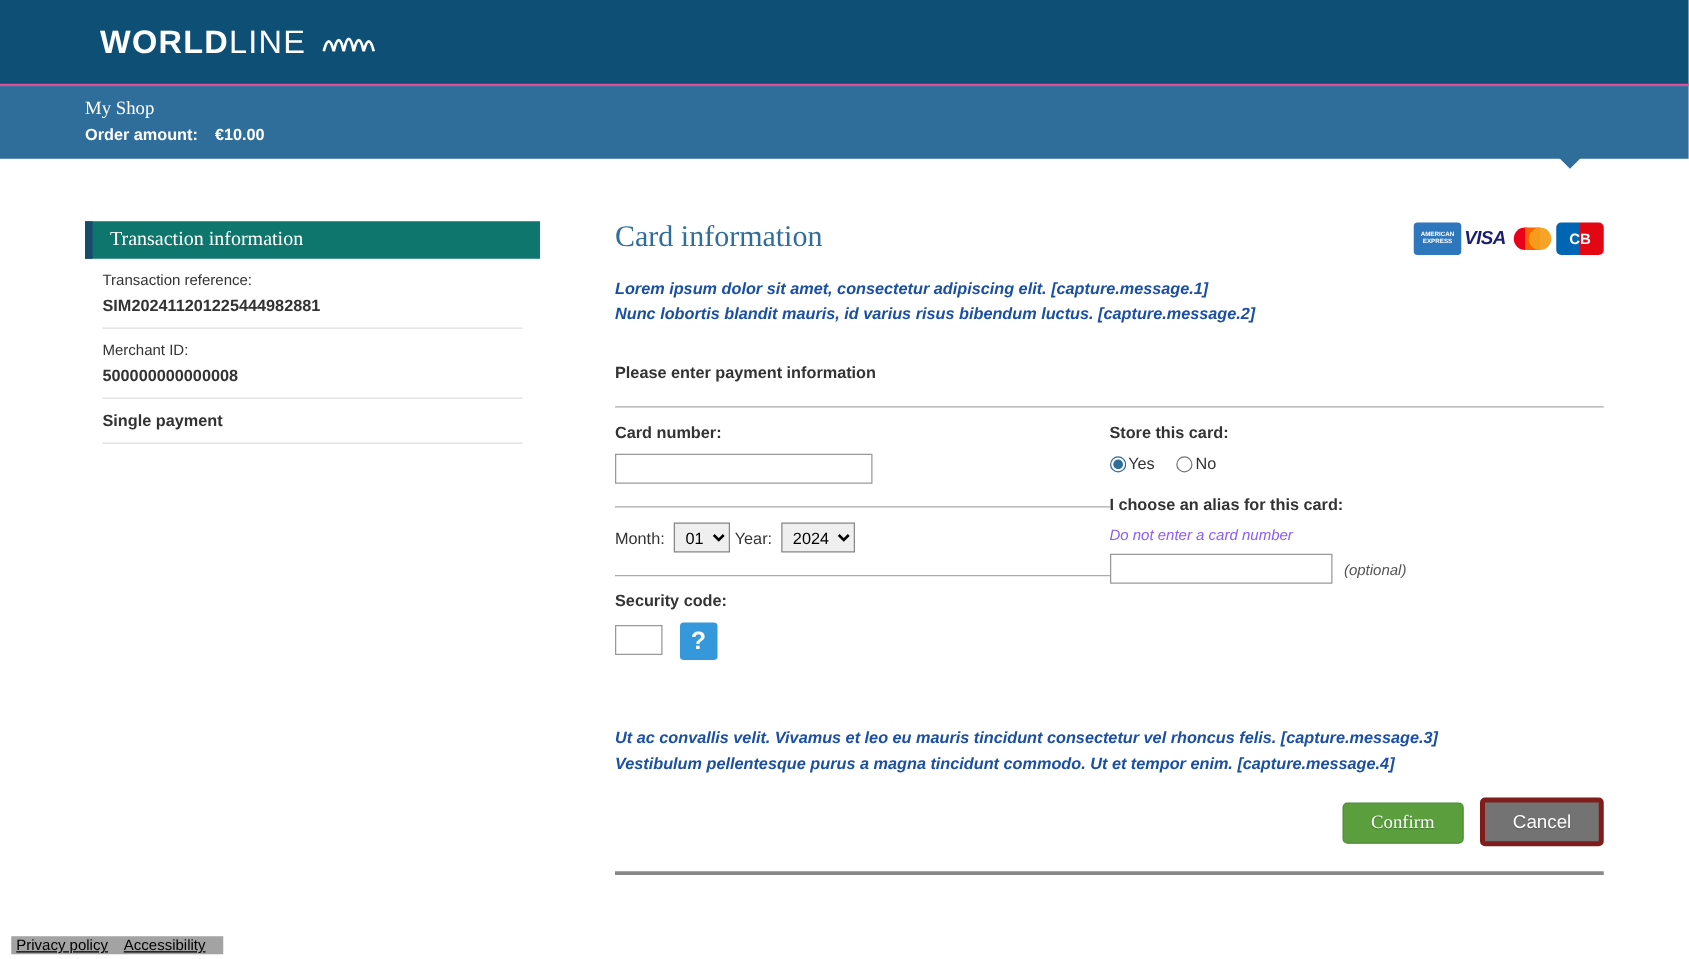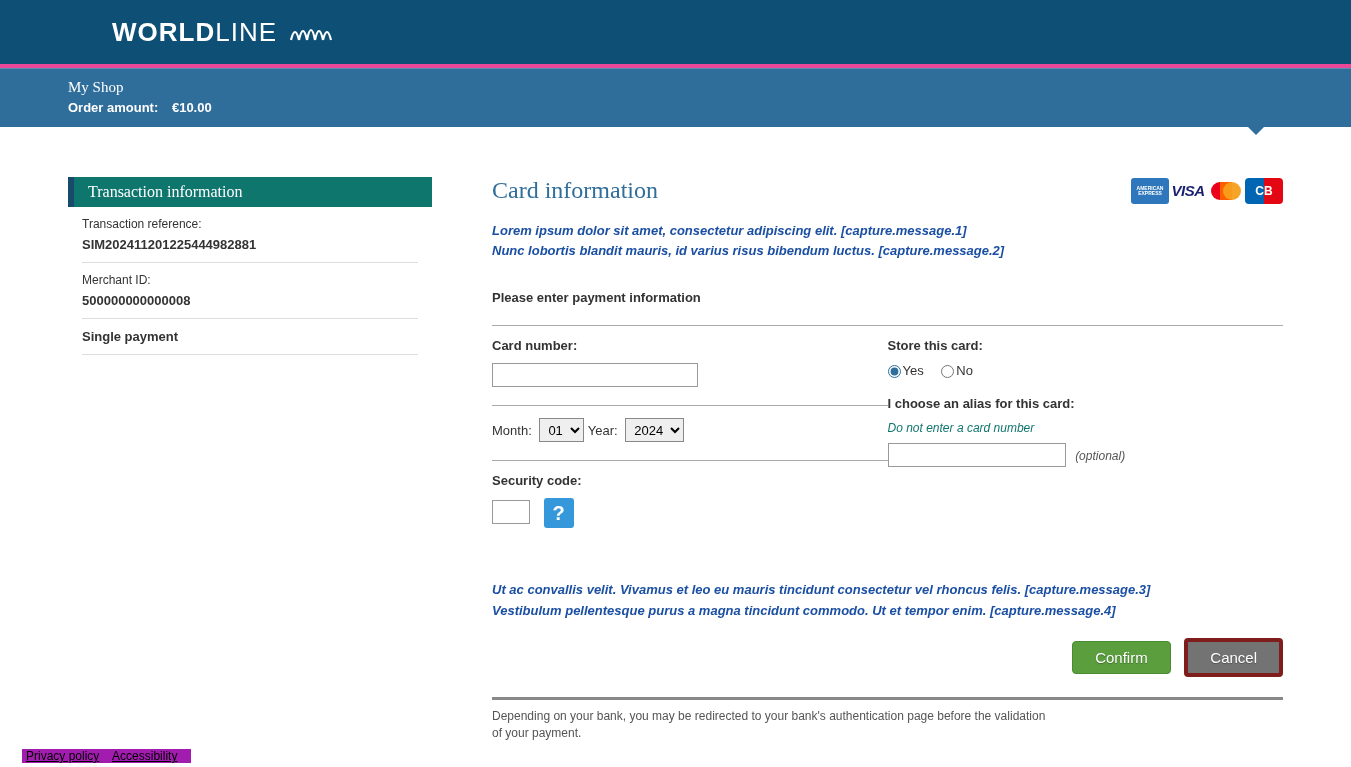--- a/index.html
+++ b/index.html
@@ -6,24 +6,24 @@
   body {
     font-family: Arial, Helvetica, sans-serif;
     font-size: 13px;
     color: #333;
     background: #fff;
     width: 1351px;
   }
   .header {
     background: #0d4f75;
     height: 68px;
-    padding-left: 112px;
+    padding-left: 80px;
     display: flex;
     align-items: center;
-    border-bottom: 4px solid #ec4899;
+    border-bottom: 1px solid #ec4899;
   }
   .logo { display: flex; align-items: center; }
   .logo-word { color: #fff; font-size: 26px; letter-spacing: 1px; }
   .logo-world { font-weight: 800; }
   .logo-line { font-weight: 300; }
   .logo-wave { margin-left: 12px; }
   .order-bar {
     background: #2f6d9a;
     color: #fff;
     padding: 10px 0 12px 68px;
@@ -104,21 +104,21 @@
   .capture-block-top { margin-bottom: 30px; }
   .capture-block-mid { margin-top: 35px; margin-bottom: 18px; }
   .instruction { font-size: 13px; font-weight: bold; margin-bottom: 20px; }
   .form-cols { display: flex; }
   .form-col { flex: 1; }
   .form-section {
     border-top: 1px solid #aaa;
     padding: 12px 0 18px 0;
   }
   .form-label { font-weight: bold; font-size: 13px; margin-bottom: 10px; display:block; }
-  .hint-italic { font-style: italic; font-size: 12px; color: #0f766e; margin-bottom: 8px; }
+  .hint-italic { font-style: italic; font-size: 12px; color: #8b5cf6; margin-bottom: 8px; }
   .optional-hint { font-style: italic; color:#555; margin-left:6px; font-size:12px; }
   input[type="text"] {
     border: 1px solid #999;
     padding: 3px 4px;
     font-size: 13px;
     height: 24px;
   }
   .card-number-input { width: 206px; }
   .alias-input { width: 178px; }
   .cvv-input { width: 38px; }
@@ -146,30 +146,30 @@
     display:inline-block;
     padding: 7px 22px;
     border-radius: 4px;
     font-size: 15px;
     color: #fff;
     border: none;
     cursor: pointer;
     margin-left: 10px;
     text-shadow: 0 1px 1px rgba(0,0,0,0.3);
   }
-  .btn-confirm { background: #5a9e3e; border:1px solid #4a8a30; }
+  .btn-confirm { background: #5a9e3e; border:1px solid #4a8a30;font-family:Liberation Serif, serif; }
   .btn-cancel { background: #737373; border:4px solid #7f1d1d; }
   .footer-note-sep { border-top: 3px solid #888; margin-bottom: 8px; }
   .footer-note { font-size: 12px; color: #555; line-height: 1.4; max-width: 560px; margin-bottom: 14px; }
   .bottom-links {
     position: fixed;
     bottom: 4px;
-    left: 22px;
+    left: 9px;
     font-size: 12px;
-    background: #a21caf;
+    background: #a3a3a3;
     padding: 0 4px;
   }
   .bottom-links a { color: #000; text-decoration: underline; margin-right: 10px; }
 </style>
 </head>
 <body>
 
 <div class="header">
   <div class="logo">
     <span class="logo-word">
@@ -285,21 +285,20 @@
       <div class="capture-msg">Ut ac convallis velit. Vivamus et leo eu mauris tincidunt consectetur vel rhoncus felis. [capture.message.3]</div>
       <div class="capture-msg">Vestibulum pellentesque purus a magna tincidunt commodo. Ut et tempor enim. [capture.message.4]</div>
     </div>
 
     <div class="buttons">
       <button class="btn btn-confirm">Confirm</button>
       <button class="btn btn-cancel">Cancel</button>
     </div>
 
     <div class="footer-note-sep"></div>
-    <div class="footer-note">Depending on your bank, you may be redirected to your bank's authentication page before the validation of your payment.</div>
 
   </div>
 </div>
 
 <div class="bottom-links">
   <a href="#">Privacy policy</a>
   <a href="#">Accessibility</a>
 </div>
 
 </body></html>

